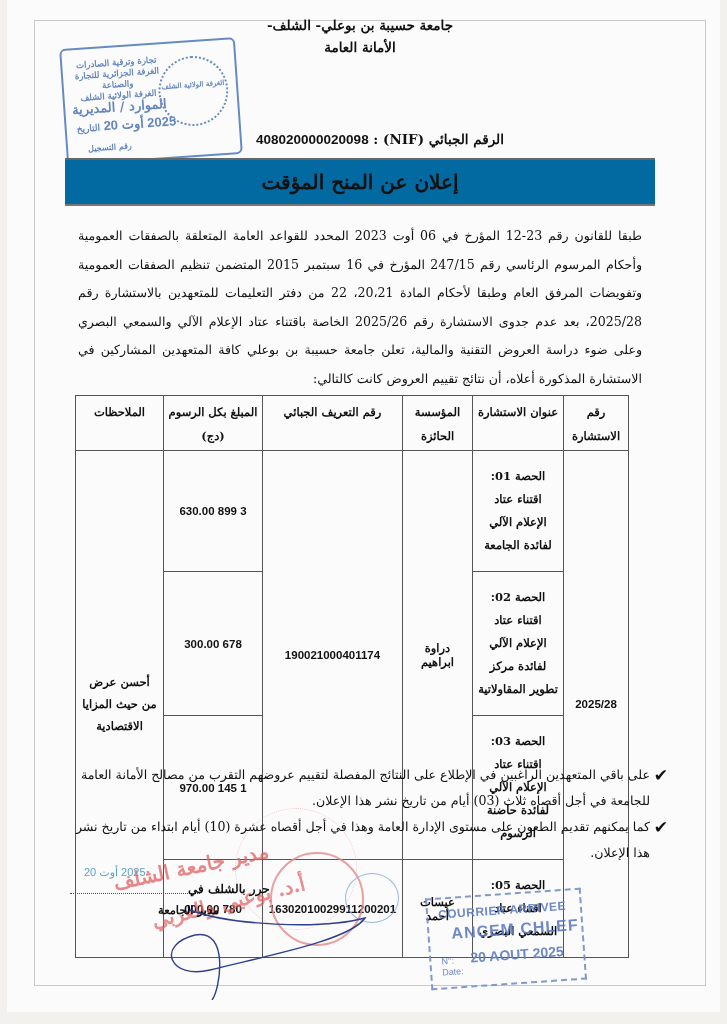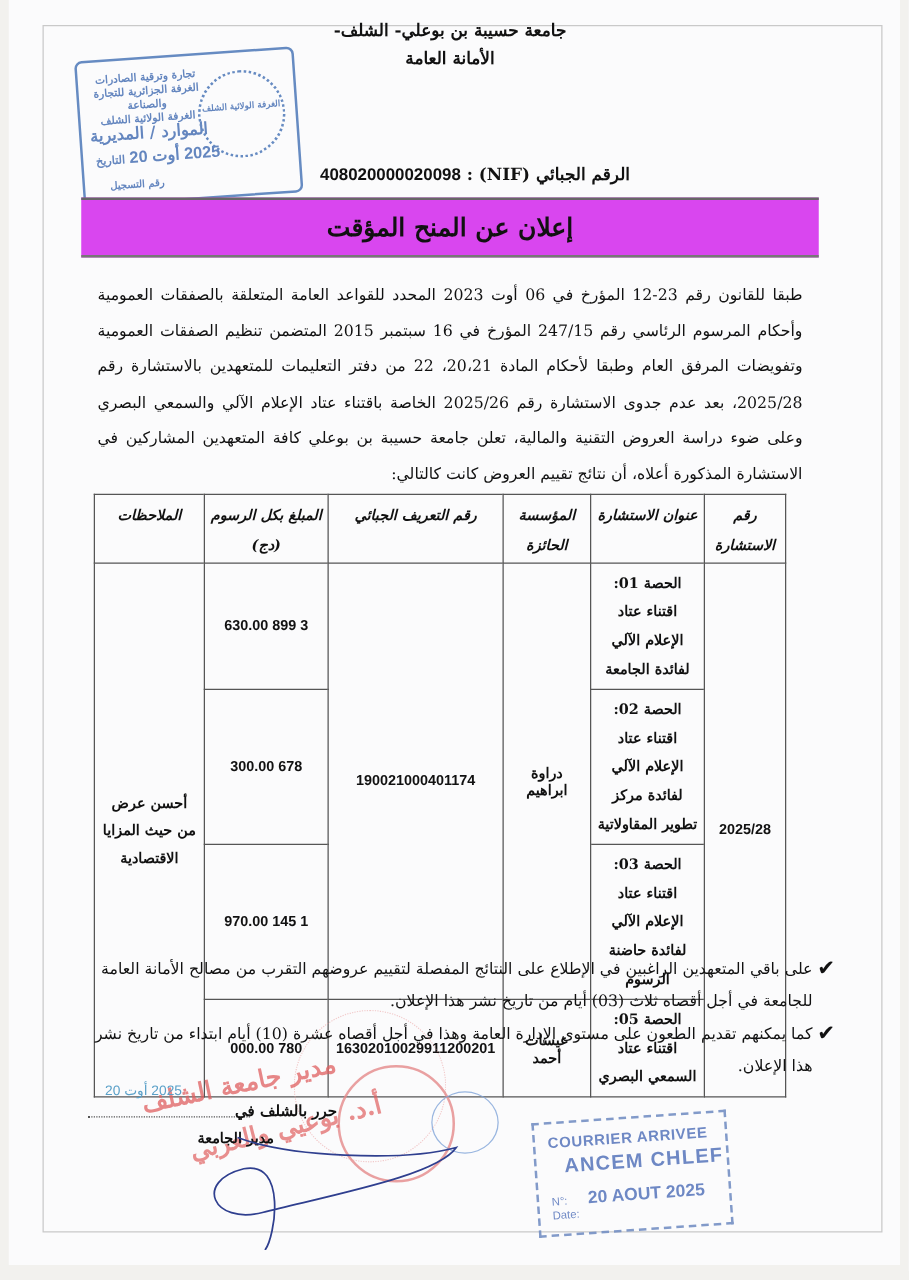--- a/index.html
+++ b/index.html
@@ -24,40 +24,40 @@
     text-align: center; font-weight: bold; font-size: 13.5px; line-height: 22px;
   }
   .header-block div { white-space: nowrap; }
   .nif {
     position: absolute; left: 236px; top: 131px; width: 252px; text-align: right;
     font-weight: bold; font-size: 13.5px; white-space: nowrap; margin-left: 16px;
   }
   .nif .num { font-family: "Liberation Sans", sans-serif; font-size: 13.5px; }
   .title-box {
     position: absolute; left: 65px; top: 158px; width: 590px; height: 44px;
-    background: #d946ef;
+    background: #0369a1;
     border-top: 2px solid #666; border-bottom: 2px solid #777;
     text-align: center; font-weight: bold; font-size: 20px; line-height: 44px;
   }
   .intro {
     position: absolute; left: 60px; top: 204px; width: 600px;
     font-size: 12.6px; line-height: 28.5px; text-align: justify;
     text-align-last: right;
   }
   .intro p { margin: 18px; }
   table.results {
     position: absolute; left: 75px; top: 395px; width: 553px;
     border-collapse: collapse; font-size: 11.5px; table-layout: fixed;
   }
   table.results th, table.results td {
     border: 1px solid #555; text-align: center; vertical-align: middle;
     padding: 2px 4px; font-weight: bold;
   }
-  table.results th { height: 46px; vertical-align: top; padding-top: 4px; line-height: 24px; font-style: italic; }
-  table.results td.lot { line-height: 23px; padding: 4px 4px; }
+  table.results th { height: 46px; vertical-align: top; padding-top: 4px; line-height: 24px; }
+  table.results td.lot { line-height: 23px; padding: 14px 4px; }
   .mono-num { font-family: "Liberation Sans", sans-serif; font-weight: bold; font-size: 11.5px; }
   .bullets {
     position: absolute; left: 60px; top: 762px; width: 604px;
     font-size: 12.6px; line-height: 26px;
   }
   .bullets .item { margin: 0 0 0 0; position: relative; padding-right: 14px; }
   .bullets .check {
     position: absolute; right: -4px; top: 0; font-size: 17px; font-family: "DejaVu Sans", sans-serif;
   }
   .hand-date {

